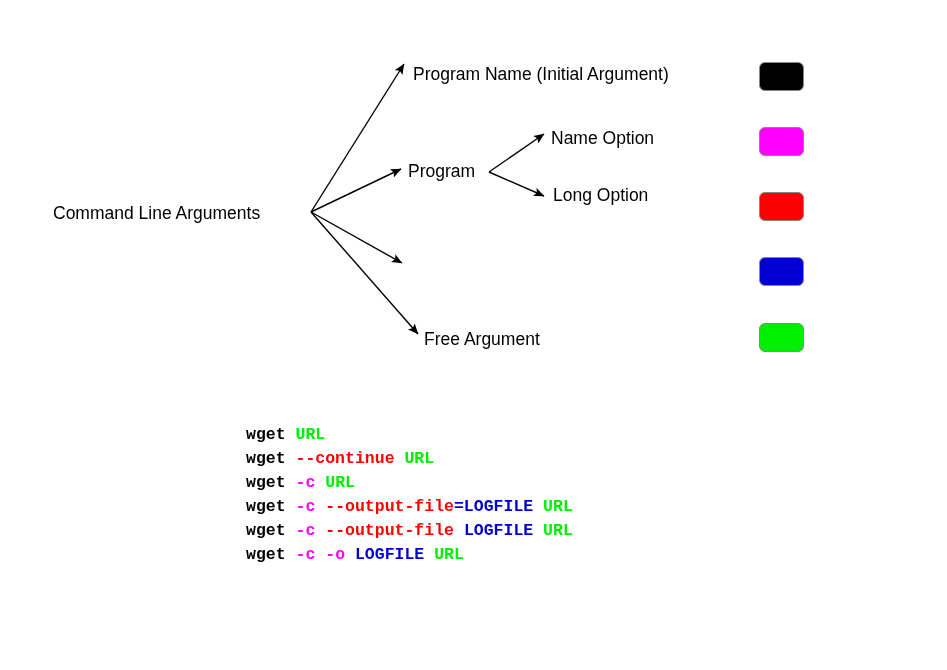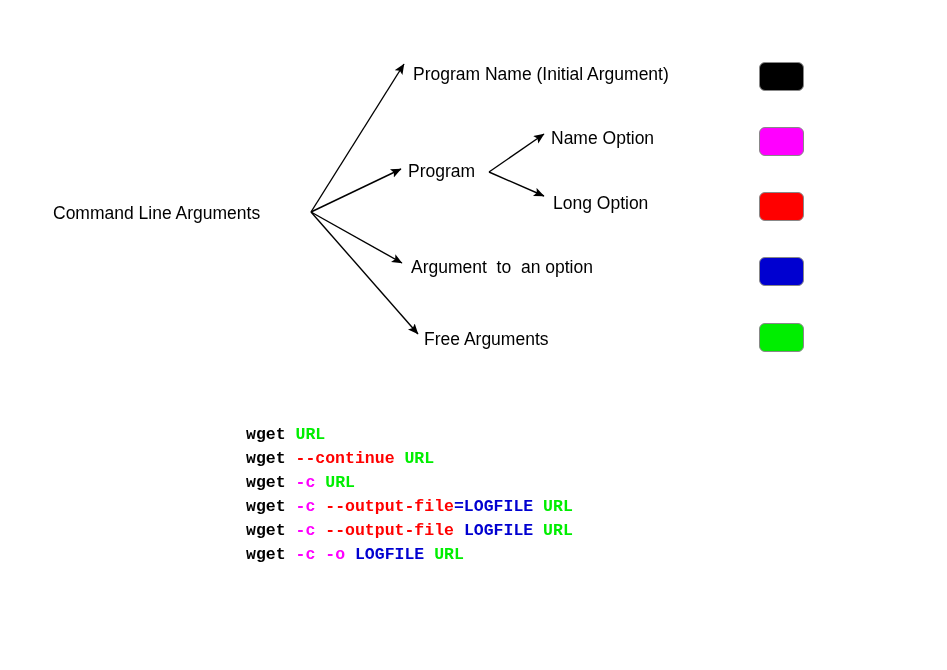--- a/index.html
+++ b/index.html
@@ -28,21 +28,21 @@
     font-family: "Liberation Sans", sans-serif;
     font-size: 17.5px;
     color: #000000;
     white-space: pre;
     line-height: 1;
   }
   #n-root   { left: 53px;  top: 205px; }
   #n-progname { left: 413px; top: 66px; }
   #n-option { left: 408px; top: 163px; }
   #n-short  { left: 551px; top: 130px; }
-  #n-long   { left: 553px; top: 195px; }
+  #n-long   { left: 553px; top: 187px; }
   #n-argopt { left: 411px; top: 259px; }
   #n-free   { left: 424px; top: 331px; }
 
   .swatch {
     position: absolute;
     width: 45px;
     height: 29px;
     border-radius: 6px;
     border: 1px solid #888888;
     box-sizing: border-box;
@@ -91,23 +91,22 @@
   <div class="node-label" id="n-root">Command Line Arguments</div>
 
   <div class="node-label" id="n-progname">Program Name (Initial Argument)</div>
 
   <div class="node-label" id="n-option">Program</div>
 
   <div class="node-label" id="n-short">Name Option</div>
 
   <div class="node-label" id="n-long">Long Option</div>
 
-  <div class="node-label" id="n-argopt">Argument  to  an option</div>
 
-  <div class="node-label" id="n-free">Free Arguments</div>
+  <div class="node-label" id="n-free">Free Argument</div>
 
   <div class="swatch" id="sw-0" style="background: rgb(0, 0, 0);"></div>
   <div class="swatch" id="sw-1" style="background: rgb(255, 0, 255);"></div>
   <div class="swatch" id="sw-2" style="background: rgb(255, 0, 0);"></div>
   <div class="swatch" id="sw-3" style="background: rgb(0, 0, 208);"></div>
   <div class="swatch" id="sw-4" style="background: rgb(0, 238, 0);"></div>
 
   <div id="examples"><div class="cmd-line"><span class="tok" style="color: rgb(0, 0, 0);">wget </span><span class="tok" style="color: rgb(0, 238, 0);">URL</span></div><div class="cmd-line"><span class="tok" style="color: rgb(0, 0, 0);">wget </span><span class="tok" style="color: rgb(255, 0, 0);">--continue</span><span class="tok" style="color: rgb(0, 0, 0);"> </span><span class="tok" style="color: rgb(0, 238, 0);">URL</span></div><div class="cmd-line"><span class="tok" style="color: rgb(0, 0, 0);">wget </span><span class="tok" style="color: rgb(255, 0, 255);">-c</span><span class="tok" style="color: rgb(0, 0, 0);"> </span><span class="tok" style="color: rgb(0, 238, 0);">URL</span></div><div class="cmd-line"><span class="tok" style="color: rgb(0, 0, 0);">wget </span><span class="tok" style="color: rgb(255, 0, 255);">-c</span><span class="tok" style="color: rgb(0, 0, 0);"> </span><span class="tok" style="color: rgb(255, 0, 0);">--output-file</span><span class="tok" style="color: rgb(0, 0, 208);">=LOGFILE</span><span class="tok" style="color: rgb(0, 0, 0);"> </span><span class="tok" style="color: rgb(0, 238, 0);">URL</span></div><div class="cmd-line"><span class="tok" style="color: rgb(0, 0, 0);">wget </span><span class="tok" style="color: rgb(255, 0, 255);">-c</span><span class="tok" style="color: rgb(0, 0, 0);"> </span><span class="tok" style="color: rgb(255, 0, 0);">--output-file</span><span class="tok" style="color: rgb(0, 0, 0);"> </span><span class="tok" style="color: rgb(0, 0, 208);">LOGFILE</span><span class="tok" style="color: rgb(0, 0, 0);"> </span><span class="tok" style="color: rgb(0, 238, 0);">URL</span></div><div class="cmd-line"><span class="tok" style="color: rgb(0, 0, 0);">wget </span><span class="tok" style="color: rgb(255, 0, 255);">-c</span><span class="tok" style="color: rgb(0, 0, 0);"> </span><span class="tok" style="color: rgb(255, 0, 255);">-o</span><span class="tok" style="color: rgb(0, 0, 0);"> </span><span class="tok" style="color: rgb(0, 0, 208);">LOGFILE</span><span class="tok" style="color: rgb(0, 0, 0);"> </span><span class="tok" style="color: rgb(0, 238, 0);">URL</span></div></div>
 
 </div>

